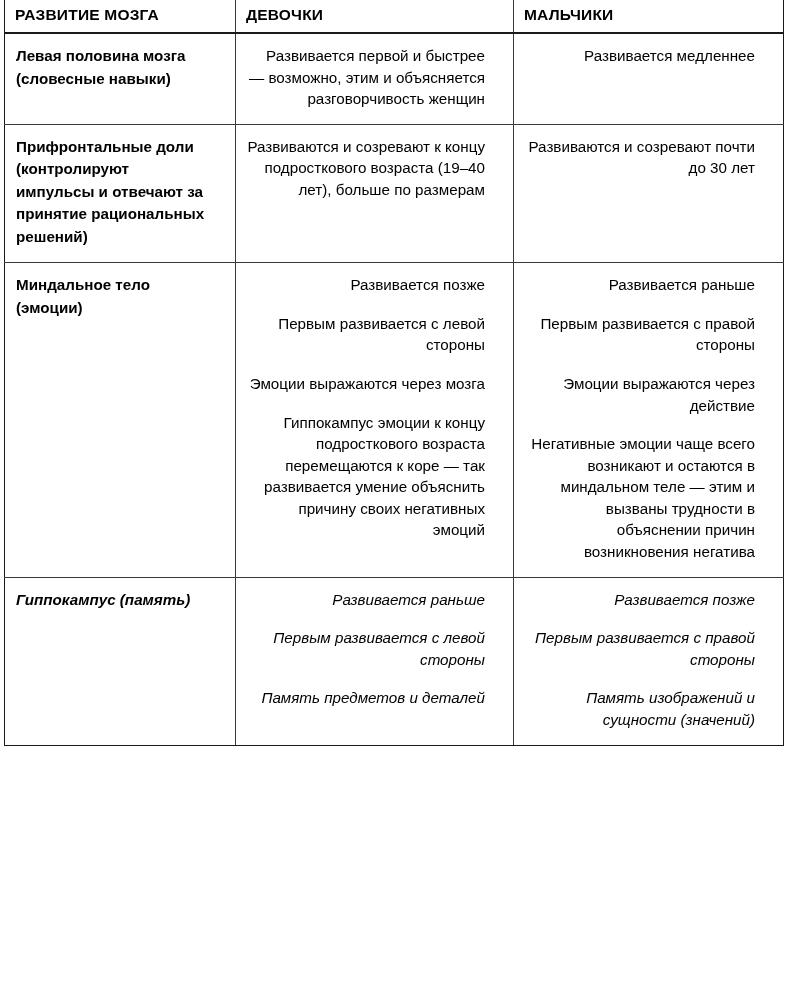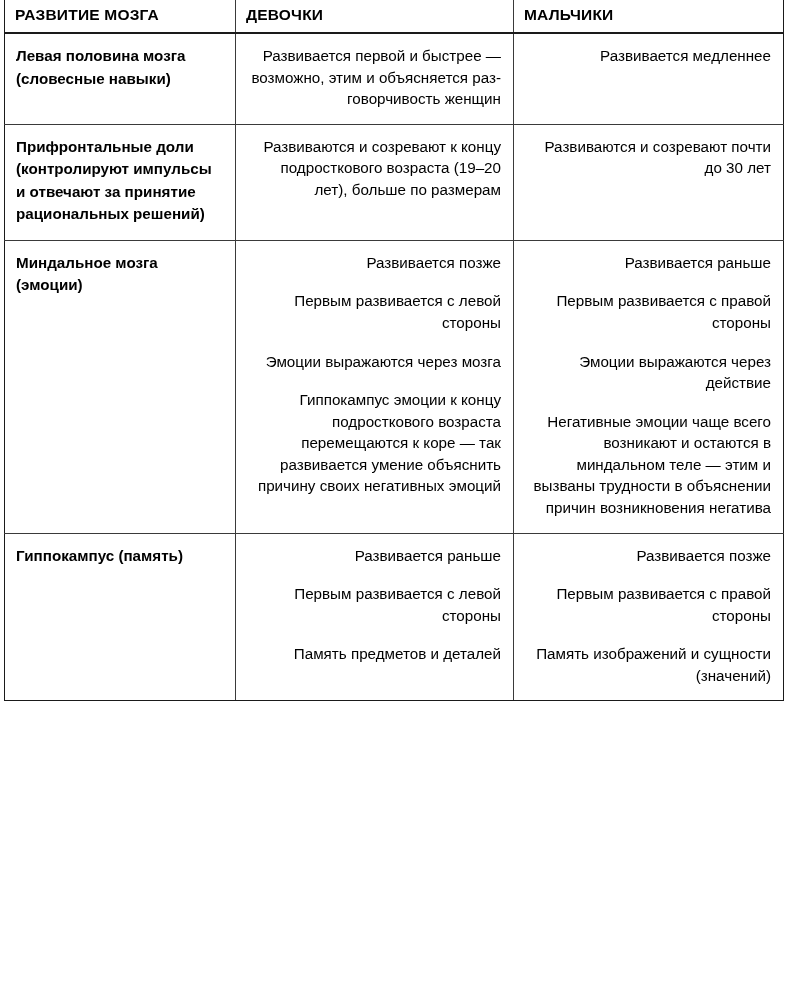--- a/index.html
+++ b/index.html
@@ -43,26 +43,26 @@
     border-bottom: 2.5px solid #1a1a1a;
     font-stretch: condensed;
     text-transform: uppercase;
     line-height: 1.1;
   }
   thead th.sep-l { border-left: 1.5px solid #3a3a3a; }
 
   
   tbody td {
     vertical-align: top;
-    padding: 11px 12px 14px 11px;
+    padding: 11px 28px 14px 11px;
     font-size: 15.2px;
     line-height: 1.42;
     border-bottom: 1.6px solid #3a3a3a;
   }
-  tbody tr:last-child td { border-bottom: 1.6px solid #1a1a1a; }
+  tbody tr:last-child td { border-bottom: 1.6px solid #1a1a1a; font-style: italic; }
   tbody td.sep-l { border-left: 1.5px solid #3a3a3a; }
 
   td.label-cell {
     font-weight: bold;
     line-height: 1.48;
   }
 
   .para { margin: 0 0 0 0; text-align: right; }
   .para + .para { margin-top: 17px; }
 
@@ -93,28 +93,28 @@
           <td class="sep-l">
             <p class="para">Развивается первой и быстрее — возможно, этим и объясняется раз­говорчивость женщин</p>
           </td>
           <td class="sep-l">
             <p class="para">Развивается медленнее</p>
           </td>
         </tr>
         <tr>
           <td class="label-cell">Прифронтальные доли (контролиру­ют импульсы и от­вечают за принятие рациональных ре­шений)</td>
           <td class="sep-l">
-            <p class="para">Развиваются и созревают к концу подросткового возраста (19–20 лет), больше по размерам</p>
+            <p class="para">Развиваются и созревают к концу подросткового возраста (19–40 лет), больше по размерам</p>
           </td>
           <td class="sep-l">
             <p class="para">Развиваются и созревают почти до 30 лет</p>
           </td>
         </tr>
         <tr>
-          <td class="label-cell">Миндальное мозга (эмоции)</td>
+          <td class="label-cell">Миндальное тело (эмоции)</td>
           <td class="sep-l">
             <p class="para">Развивается позже</p>
             <p class="para">Первым развивается с левой стороны</p>
             <p class="para">Эмоции выражаются через мозга</p>
             <p class="para">Гиппокампус эмоции к концу подросткового возраста перемещаются к коре — так развива­ется умение объяснить причину своих негатив­ных эмоций</p>
           </td>
           <td class="sep-l">
             <p class="para">Развивается раньше</p>
             <p class="para">Первым развивается с правой стороны</p>
             <p class="para">Эмоции выражаются через действие</p>

